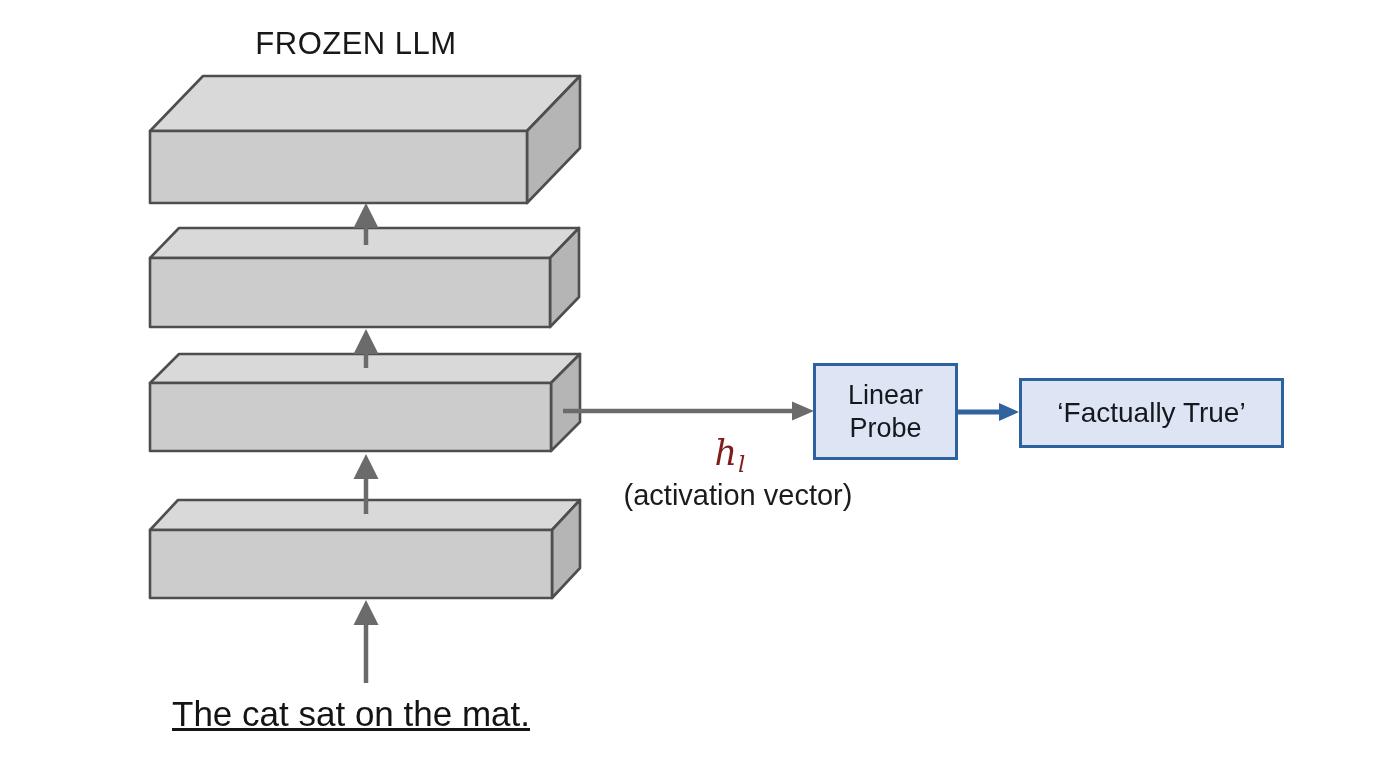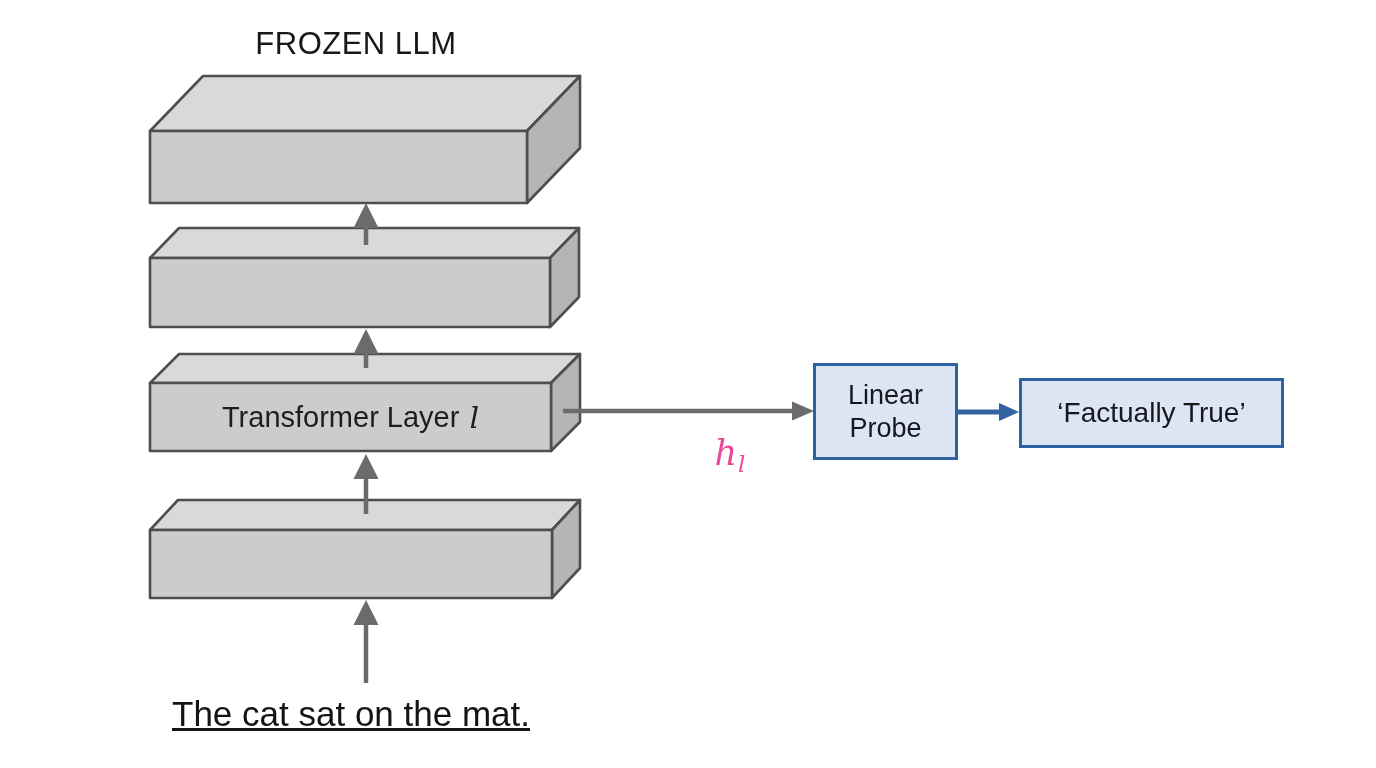--- a/index.html
+++ b/index.html
@@ -43,21 +43,21 @@
     font-family:"DejaVu Serif", serif;
     font-style:italic;
   }
   .layer-label .math-symbol{margin-left:10px;font-size:30px;}
 
   .activation-symbol{
     left:690px;top:433px;width:80px;
     text-align:center;
     font-family:"DejaVu Serif", serif;
     font-style:italic;
-    font-size:35px;color:#ec4899;
+    font-size:35px;color:#7f1d1d;
   }
   .activation-symbol sub{
     font-size:23px;line-height:0;vertical-align:-7px;margin-left:1px;
   }
   .activation-caption{
     left:560px;top:479px;width:356px;
     text-align:center;
     font-size:29px;color:#1b1b1b;
   }
 
@@ -133,29 +133,26 @@
     </g>
 
     <g>
       <line class="arrow-line-blue" x1="958" y1="412" x2="1000" y2="412"></line>
       <polygon class="arrow-head-blue" points="1019,412 999,403 999,421"></polygon>
     </g>
   </svg>
 
   <div class="txt fig-title">FROZEN LLM</div>
 
-  <div class="txt layer-label">
-    <span>Transformer Layer</span>
-    <span class="math-symbol">l</span>
-  </div>
 
   <div class="txt activation-symbol">
     <span>h</span><sub>l</sub>
   </div>
 
+  <div class="txt activation-caption">(activation vector)</div>
 
   <div class="blue-box probe-box">
     <span>Linear Probe</span>
   </div>
 
   <div class="blue-box output-box">
     <span>‘Factually True’</span>
   </div>
 
   <div class="txt input-sentence">The cat sat on the mat.</div>

